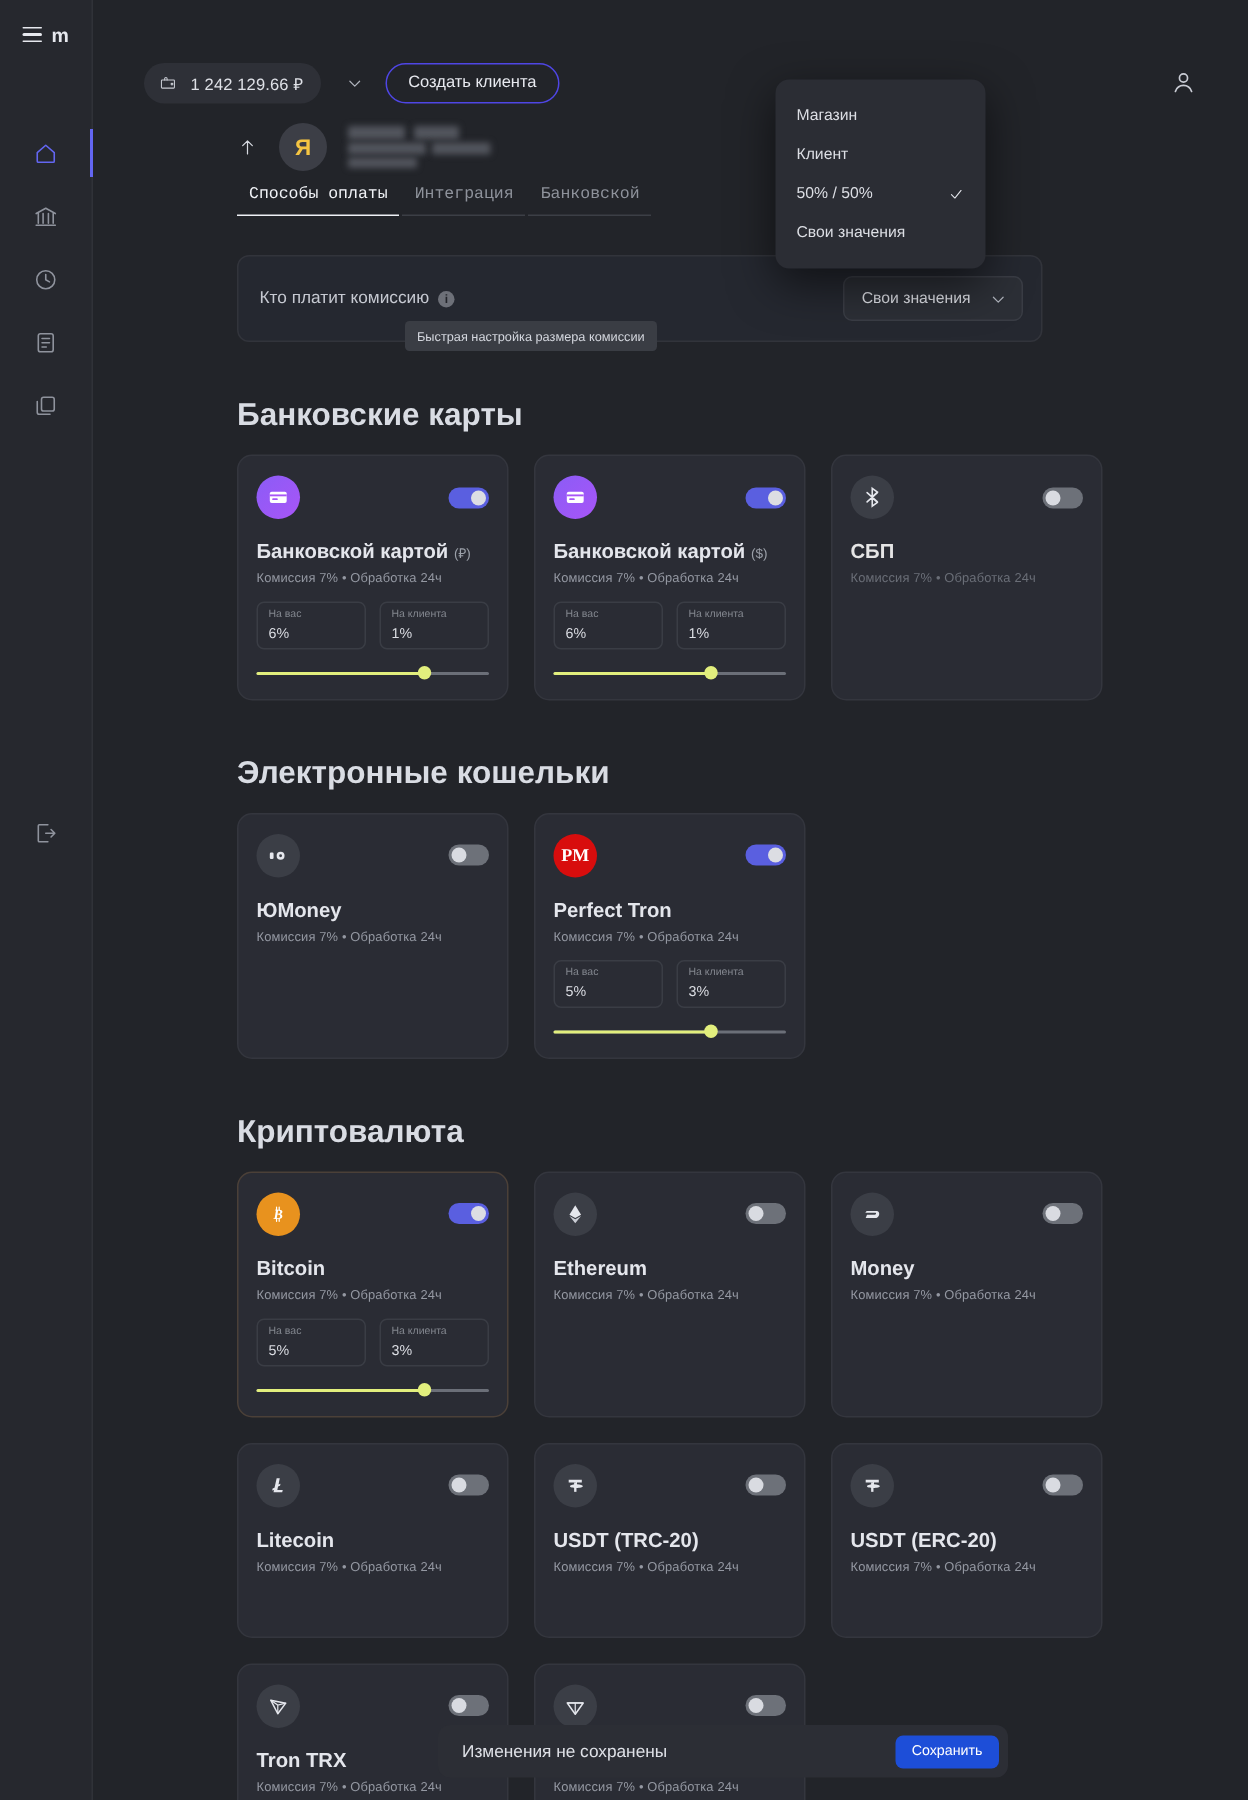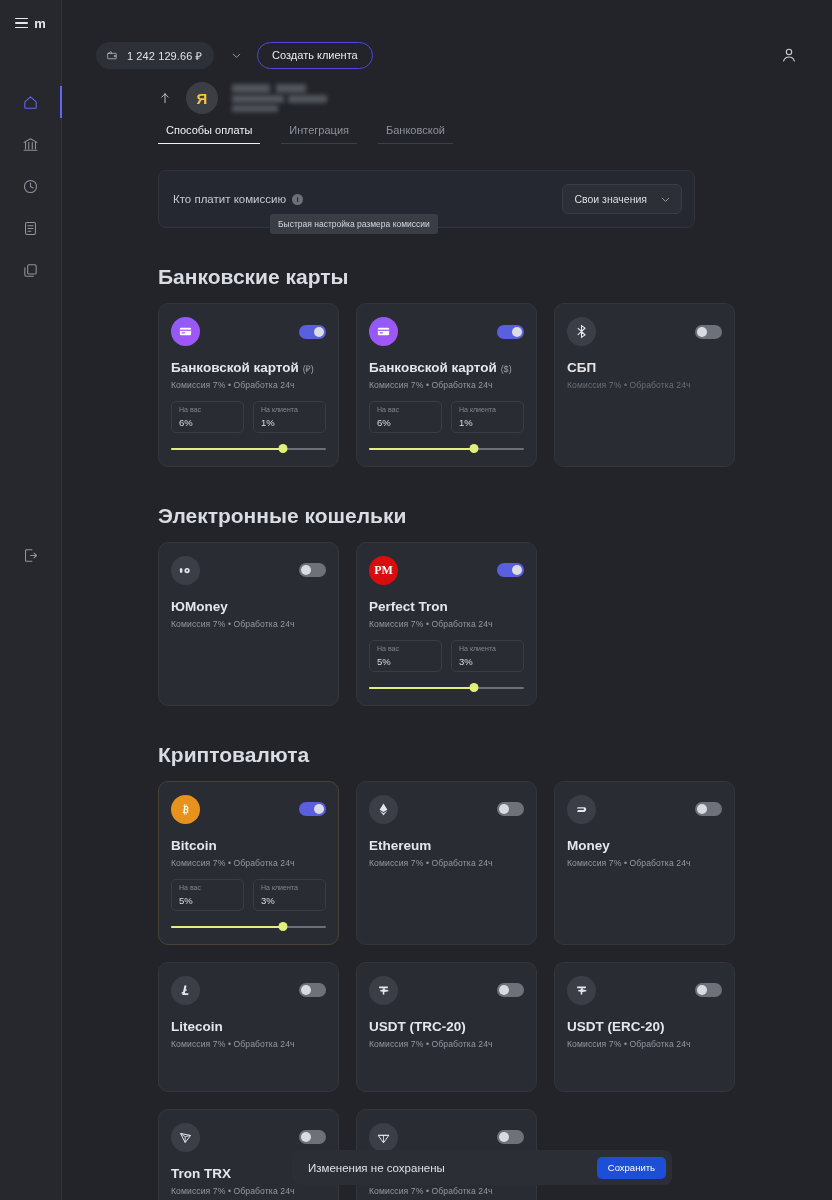--- a/index.html
+++ b/index.html
@@ -84,21 +84,21 @@
   .avatar-ya {
     width: 32px; height: 32px; border-radius: 50%;
     background: #3c3e46; color: #f5c542;
     display: flex; align-items: center; justify-content: center;
     font-size: 15px; font-weight: 700;
   }
   .blurname { position: relative; width: 95px; height: 30px; }
   .blurname i { position: absolute; display: block; background: #52555d; border-radius: 1px; filter: blur(2.2px); }
 
   
-  .tabs { display: flex; gap: 21px; padding: 10px 0 0 96px; }
+  .tabs { display: flex; gap: 2px; padding: 10px 0 0 96px; font-family: Liberation Mono, monospace; }
   .tab {
     font-size: 11px; color: #8e929b; padding: 0 8px 7px 8px;
     border-bottom: 1.6px solid #3c3f46; cursor: pointer;
   }
   .tab.active { color: #f0f2f6; border-bottom-color: #eef0f5; }
 
   
   .content { padding: 26px 0 0 96px; width: 736px; }
 
   
@@ -332,20 +332,37 @@
         </div>
         <div class="select-box">
           <span class="sv">Свои значения</span>
           <svg class="chev" viewBox="0 0 24 24">
               <path d="M6 9.5l6 6 6-6"></path>
             </svg>
         </div>
         <div class="tooltip">Быстрая настройка размера комиссии</div>
       </div>
 
+      <div class="dropdown">
+        <div class="dd-item">
+          <span>Магазин</span>
+        </div>
+        <div class="dd-item">
+          <span>Клиент</span>
+        </div>
+        <div class="dd-item">
+          <span>50% / 50%</span>
+          <svg class="dd-check" viewBox="0 0 24 24">
+              <path d="M5 12.5l5 5 9-11"></path>
+            </svg>
+        </div>
+        <div class="dd-item">
+          <span>Свои значения</span>
+        </div>
+      </div>
 
       <div id="sections-host">
           <div class="sec-title">Банковские карты</div>
           <div class="grid">
             <div class="card tall">
               <div class="card-top">
                 <div class="coin purple">
                   <svg viewBox="0 0 24 24">
                     <rect x="3" y="6" width="18" height="12" rx="2" fill="#fff"></rect>
                     <rect x="3" y="9" width="18" height="2" fill="#a855f7"></rect>

